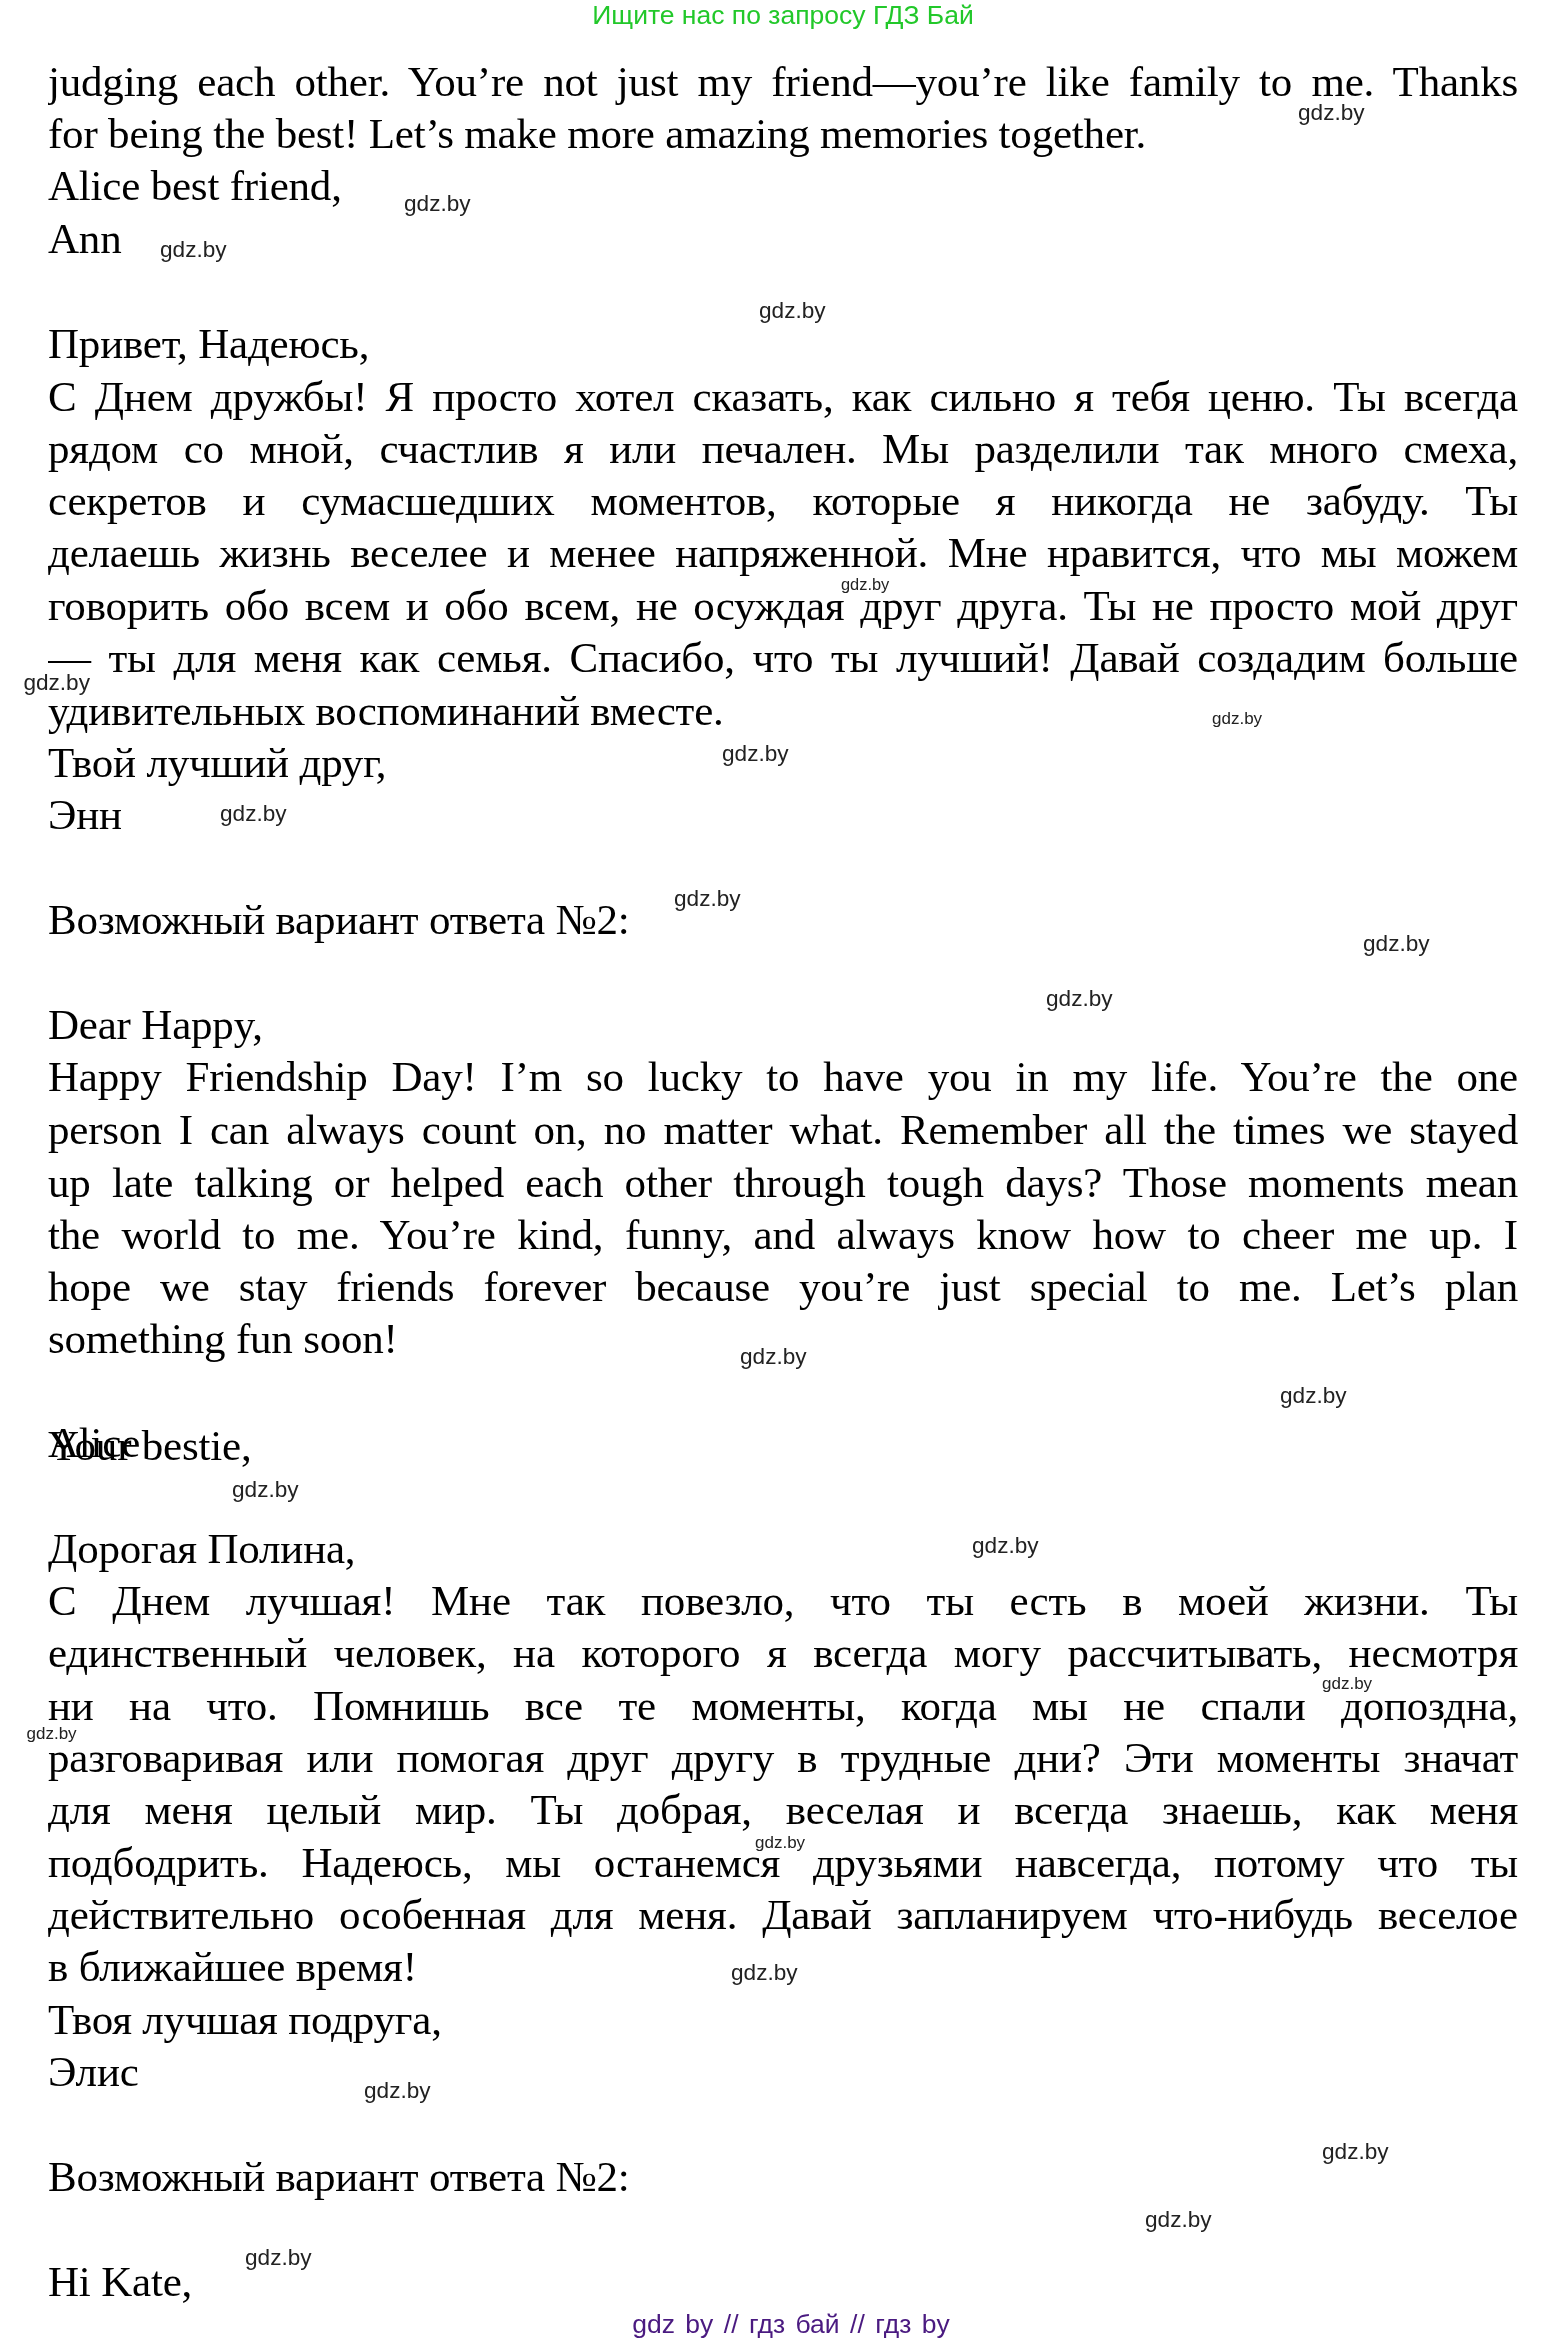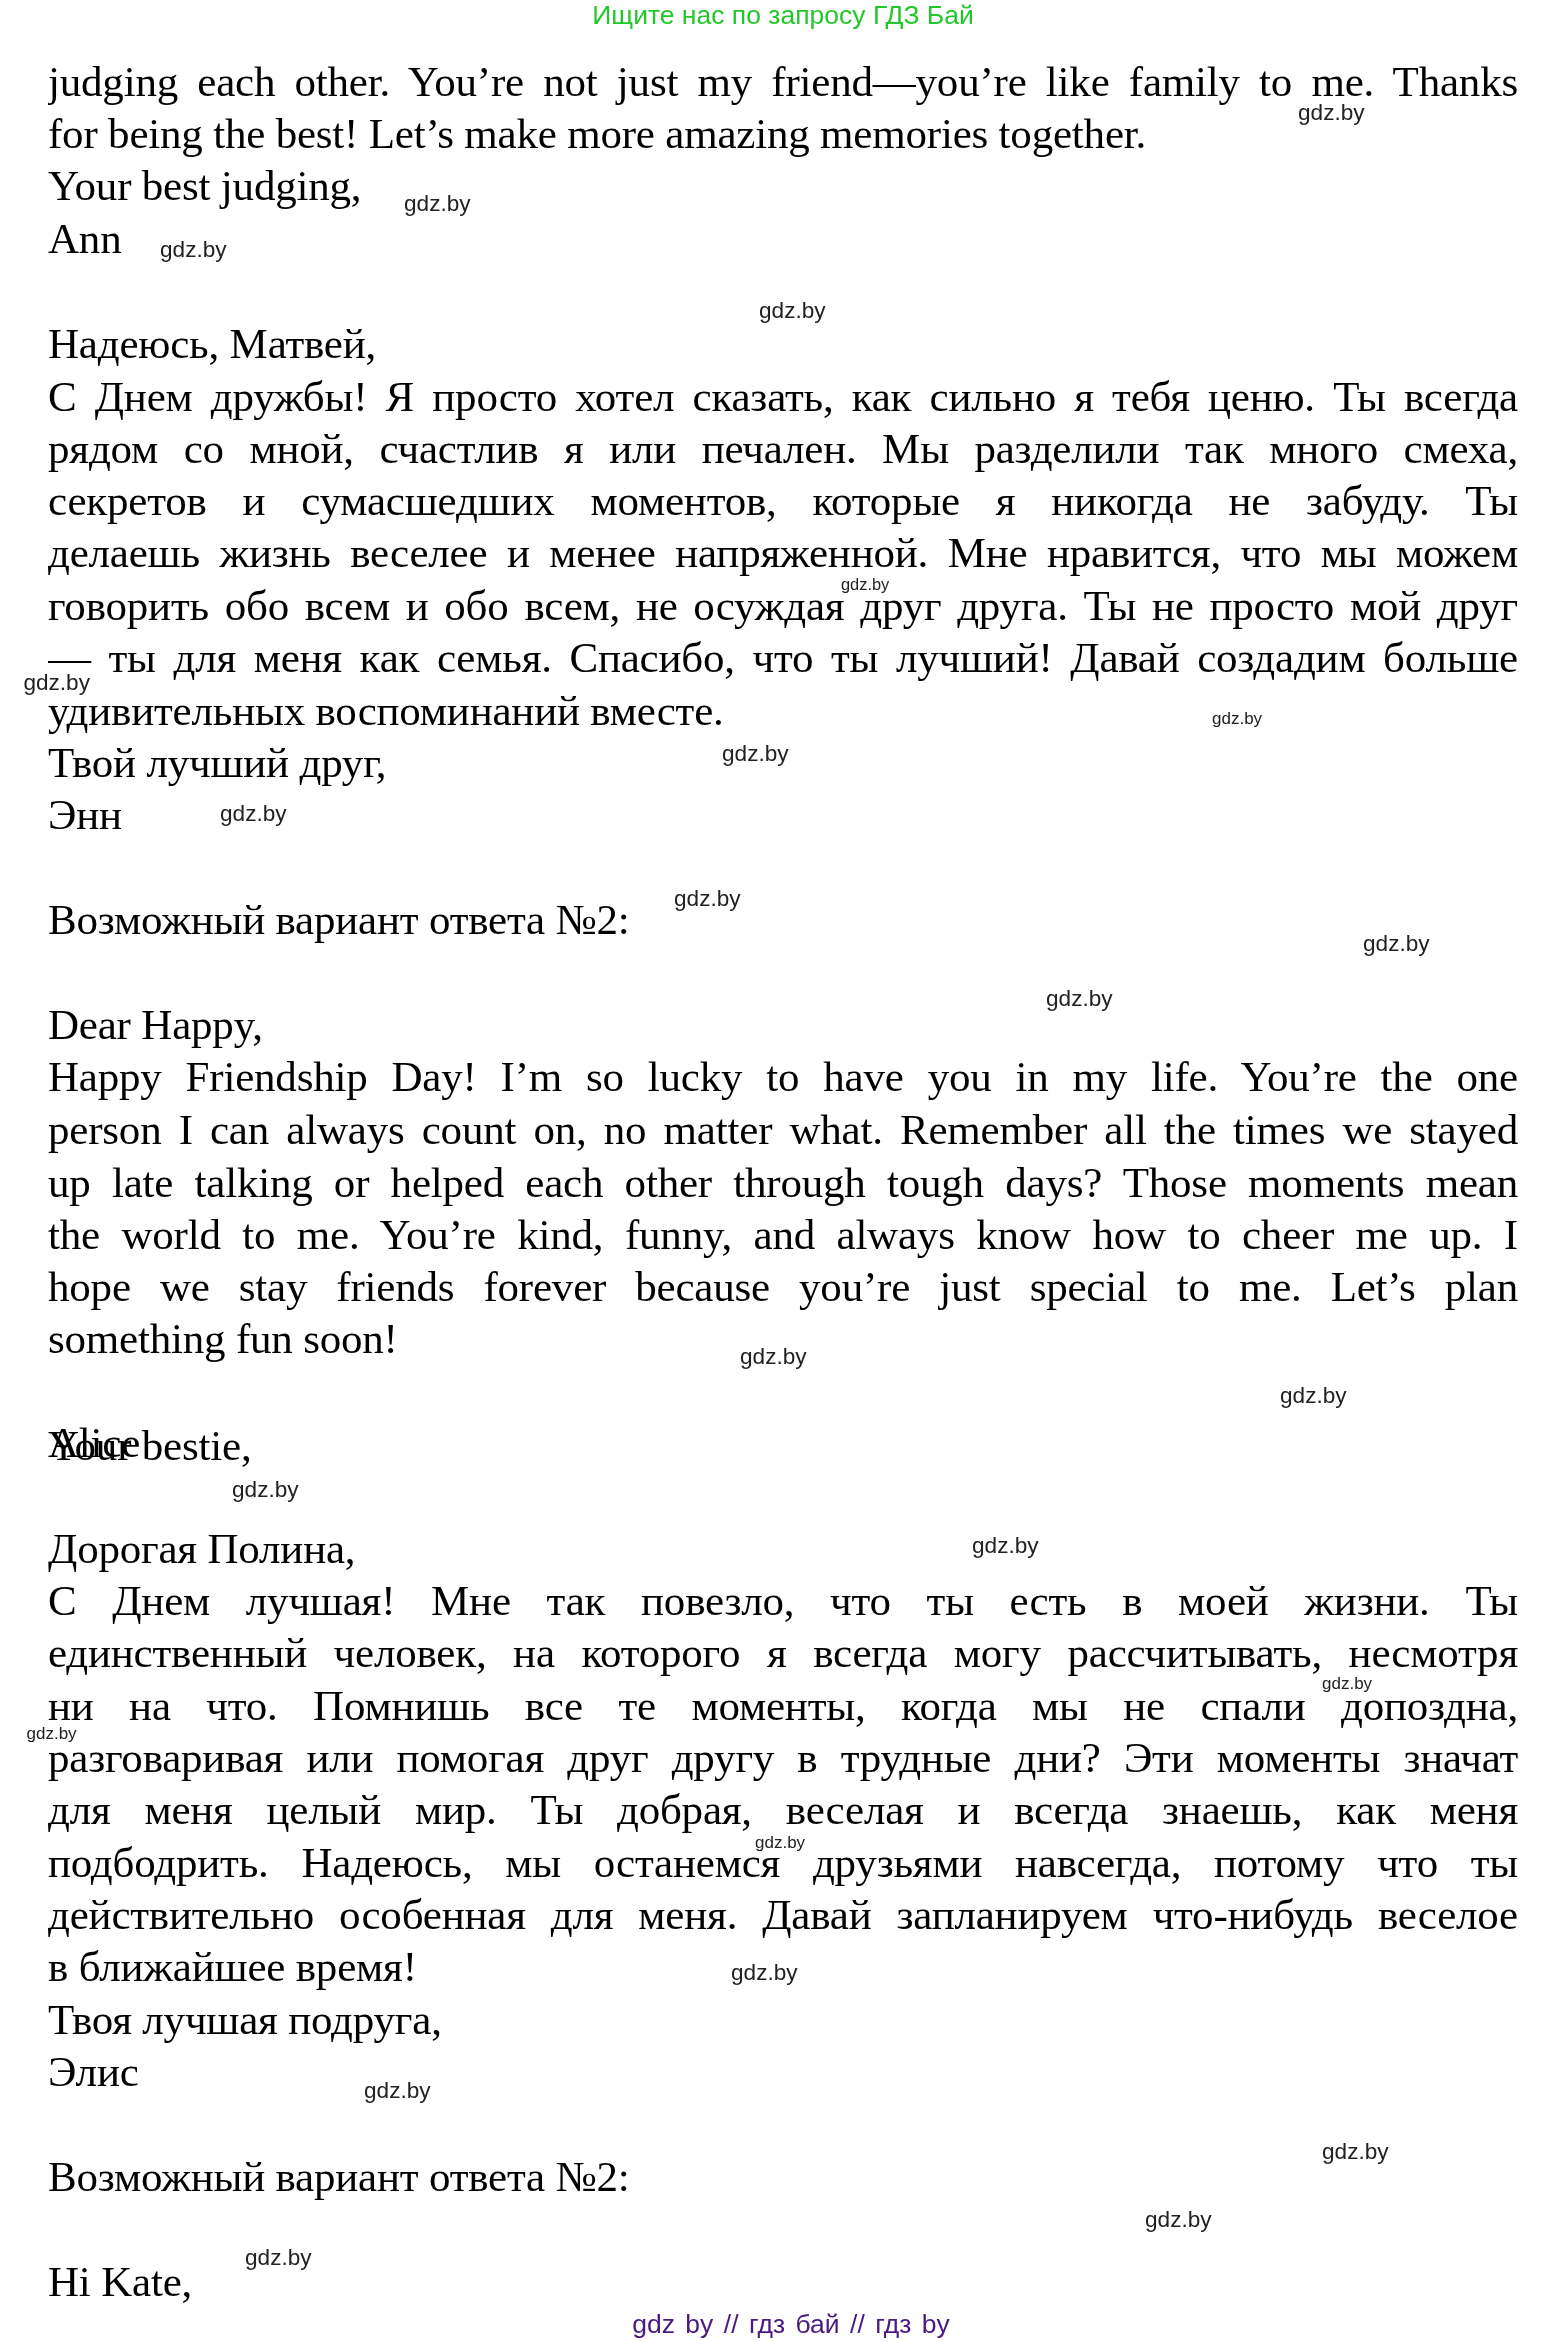--- a/index.html
+++ b/index.html
@@ -25,24 +25,24 @@
     font-size: 22.6px; color: #222; line-height: 25px; white-space: nowrap;
   }
 </style>
 </head>
 <body>
 
 <div class="header">Ищите нас по запросу ГДЗ Бай</div>
 
 <div class="line just" style="top:56px">judging each other. You’re not just my friend—you’re like family to me. Thanks</div>
 <div class="line" style="top:108px">for being the best! Let’s make more amazing memories together.</div>
-<div class="line" style="top:160px">Your best judging,</div>
+<div class="line" style="top:160px">Alice best friend,</div>
 <div class="line" style="top:213px">Ann</div>
 
-<div class="line" style="top:318px">Надеюсь, Матвей,</div>
+<div class="line" style="top:318px">Привет, Надеюсь,</div>
 <div class="line just" style="top:371px">С Днем дружбы! Я просто хотел сказать, как сильно я тебя ценю. Ты всегда</div>
 <div class="line just" style="top:423px">рядом со мной, счастлив я или печален. Мы разделили так много смеха,</div>
 <div class="line just" style="top:475px">секретов и сумасшедших моментов, которые я никогда не забуду. Ты</div>
 <div class="line just" style="top:527px">делаешь жизнь веселее и менее напряженной. Мне нравится, что мы можем</div>
 <div class="line just" style="top:580px">говорить обо всем и обо всем, не осуждая друг друга. Ты не просто мой друг</div>
 <div class="line just" style="top:632px">— ты для меня как семья. Спасибо, что ты лучший! Давай создадим больше</div>
 <div class="line" style="top:685px">удивительных воспоминаний вместе.</div>
 <div class="line" style="top:737px">Твой лучший друг,</div>
 <div class="line" style="top:789px">Энн</div>
 

